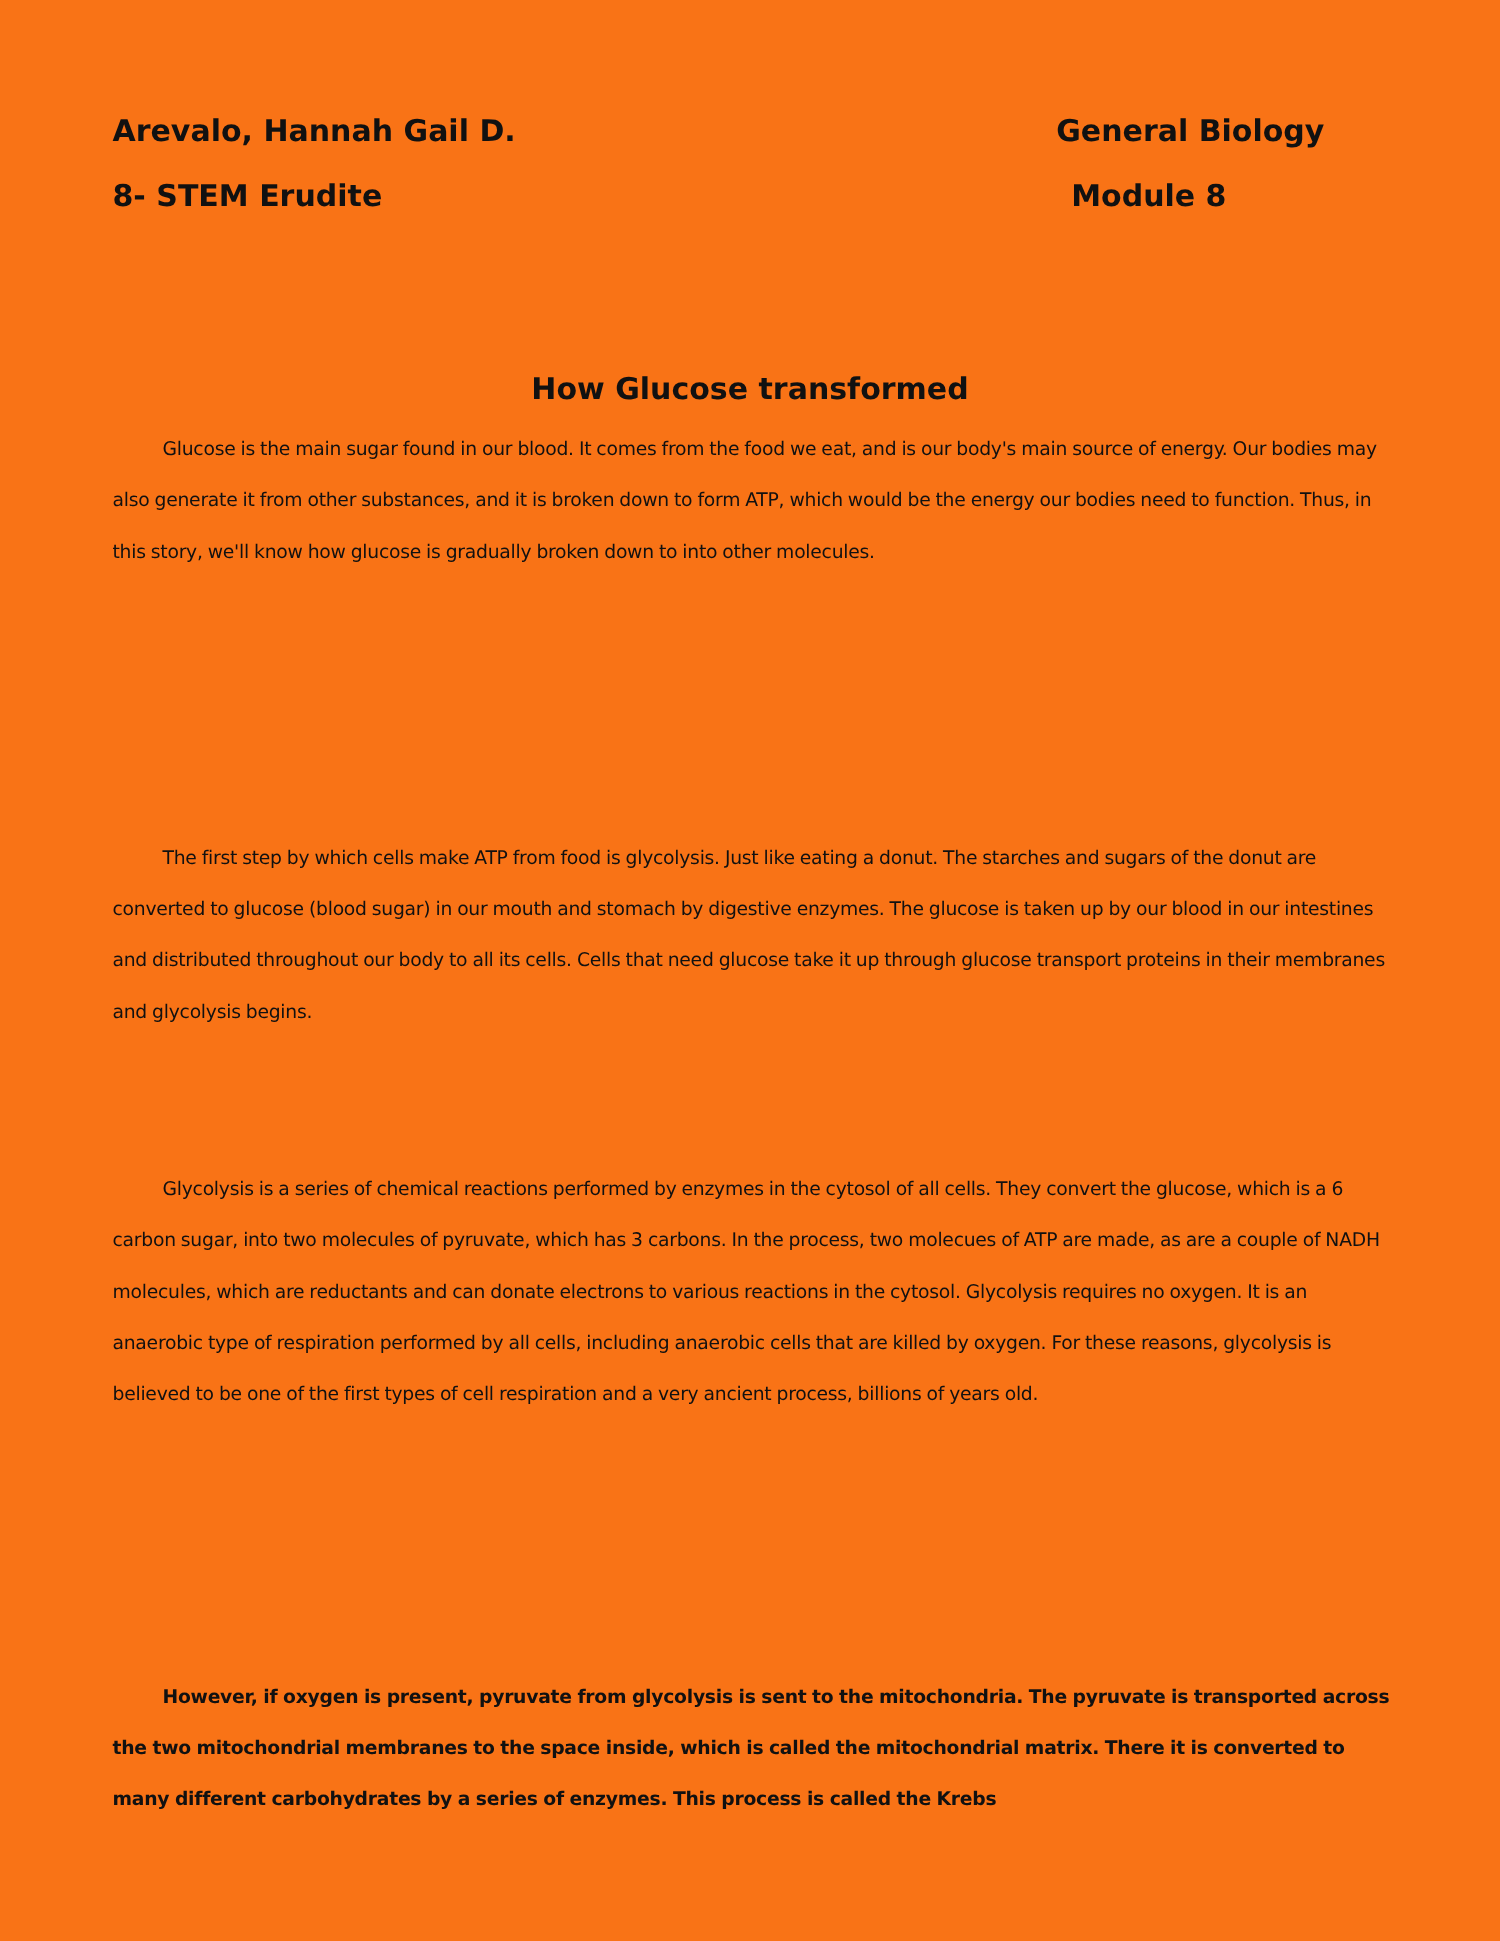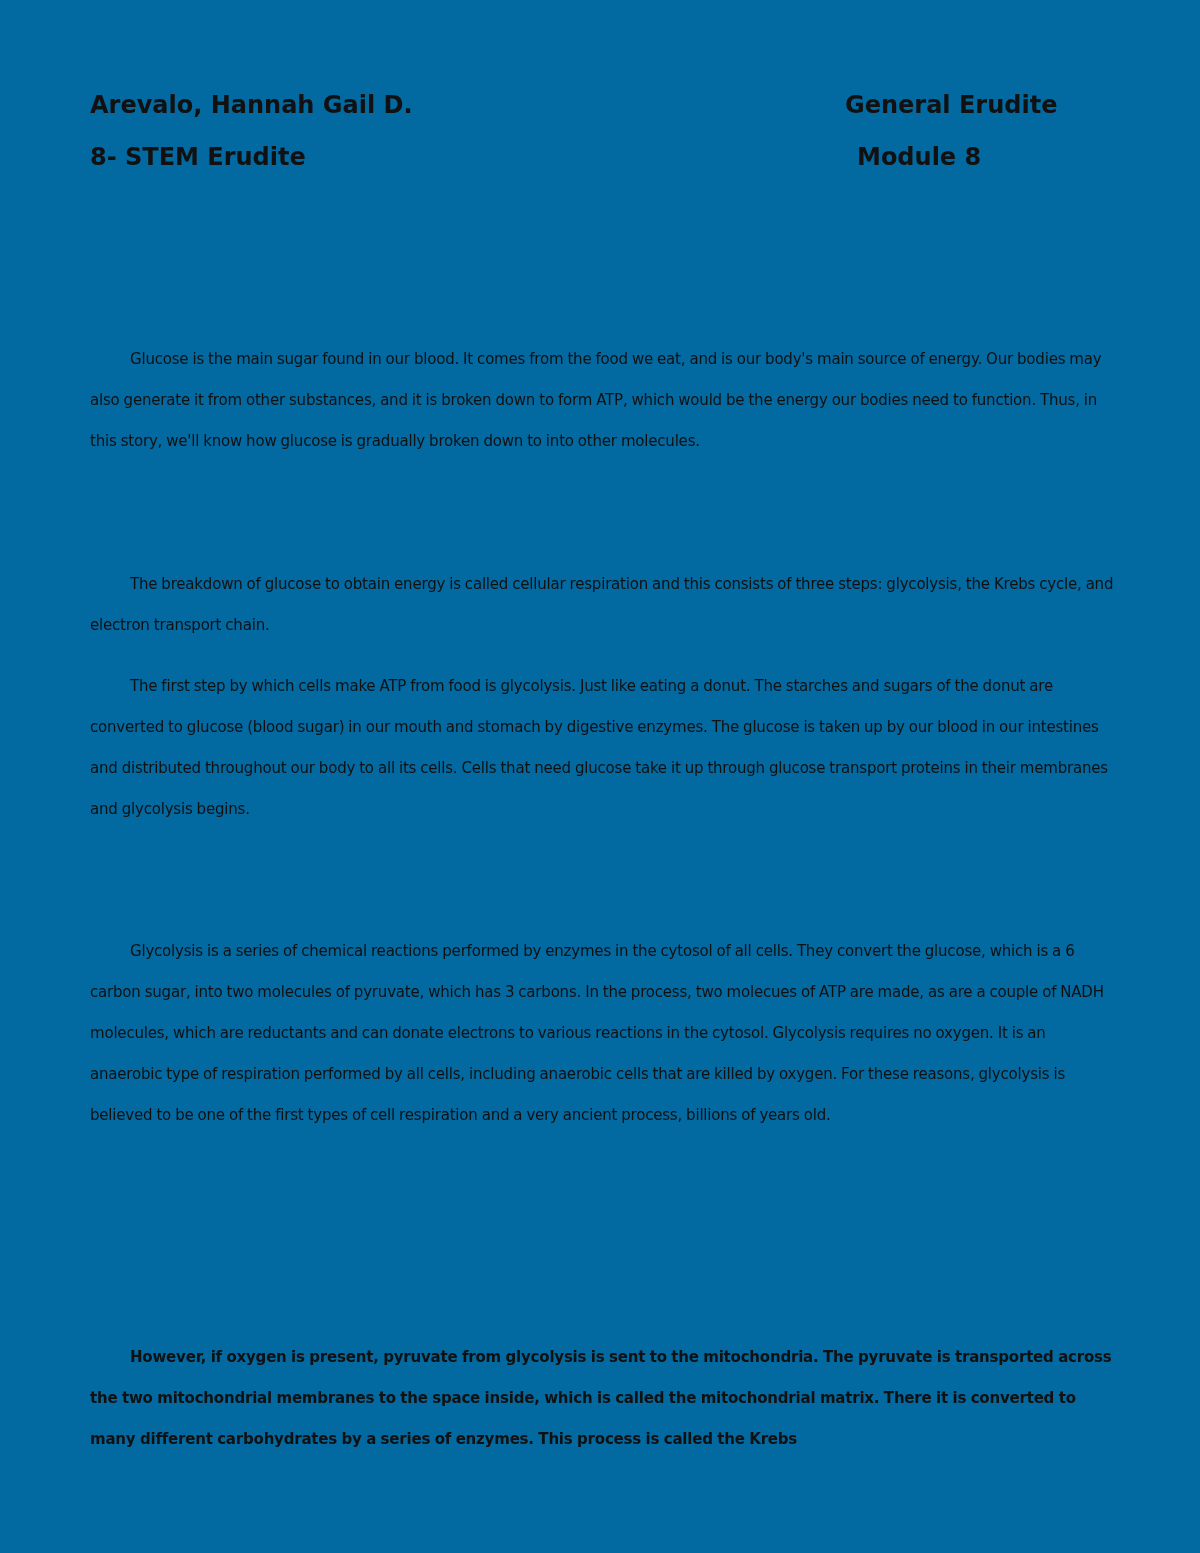--- a/index.html
+++ b/index.html
@@ -1,36 +1,36 @@
 <!DOCTYPE html>
 <html><head>
 <meta charset="utf-8">
 <style>
   html, body { margin: 0; padding: 0; background: #ffffff; }
   body {
     width: 1200px; height: 1553px; position: relative; overflow: hidden;
     font-family: "DejaVu Sans", sans-serif; color: #111111;
   }
-  .page { position: absolute; left: 0; top: 0; width: 1200px; height: 1553px; background: #0369a1; }
+  .page { position: absolute; left: 0; top: 0; width: 1200px; height: 1553px; background: #f97316; }
   .hdr { position: absolute; font-weight: bold; font-size: 24px; line-height: 30px; white-space: nowrap; }
   .title { position: absolute; left: 0; width: 1200px; text-align: center; top: 296px; font-weight: bold; font-size: 24px; line-height: 30px; }
   .para {
     position: absolute; left: 90px; width: 1025px;
     font-size: 15px; line-height: 41px; text-indent: 40px;
     letter-spacing: -0.2px; word-spacing: -0.5px;
   }
 </style>
 </head>
 <body>
 
 <div class="page">
   <div class="hdr" style="left:90px; top:90px;">Arevalo, Hannah Gail D.</div>
-  <div class="hdr" style="left:845px; top:90px;">General Erudite</div>
+  <div class="hdr" style="left:845px; top:90px;">General Biology</div>
   <div class="hdr" style="left:90px; top:142px;">8- STEM Erudite</div>
   <div class="hdr" style="left:857px; top:142px;">Module 8</div>
 
+  <div class="title">How Glucose transformed</div>
 
   <p class="para" style="top:339px; margin:0;">Glucose is the main sugar found in our blood. It comes from the food we eat, and is our body's main source of energy. Our bodies may also generate it from other substances, and it is broken down to form ATP, which would be the energy our bodies need to function. Thus, in this story, we'll know how glucose is gradually broken down to into other molecules.</p>
-  <p class="para" style="top:564px; margin:0;">The breakdown of glucose to obtain energy is called cellular respiration and this consists of three steps: glycolysis, the Krebs cycle, and electron transport chain.</p>
   <p class="para" style="top:666px; margin:0;">The first step by which cells make ATP from food is glycolysis. Just like eating a donut. The starches and sugars of the donut are converted to glucose (blood sugar) in our mouth and stomach by digestive enzymes. The glucose is taken up by our blood in our intestines and distributed throughout our body to all its cells. Cells that need glucose take it up through glucose transport proteins in their membranes and glycolysis begins.</p>
   <p class="para" style="top:931px; margin:0;">Glycolysis is a series of chemical reactions performed by enzymes in the cytosol of all cells. They convert the glucose, which is a 6 carbon sugar, into two molecules of pyruvate, which has 3 carbons. In the process, two molecues of ATP are made, as are a couple of NADH molecules, which are reductants and can donate electrons to various reactions in the cytosol. Glycolysis requires no oxygen. It is an anaerobic type of respiration performed by all cells, including anaerobic cells that are killed by oxygen. For these reasons, glycolysis is believed to be one of the first types of cell respiration and a very ancient process, billions of years old.</p>
   <p class="para" style="top:1337px; margin:0;font-weight:bold;">However, if oxygen is present, pyruvate from glycolysis is sent to the mitochondria. The pyruvate is transported across the two mitochondrial membranes to the space inside, which is called the mitochondrial matrix. There it is converted to many different carbohydrates by a series of enzymes. This process is called the Krebs</p>
 </div>
 
 </body></html>

